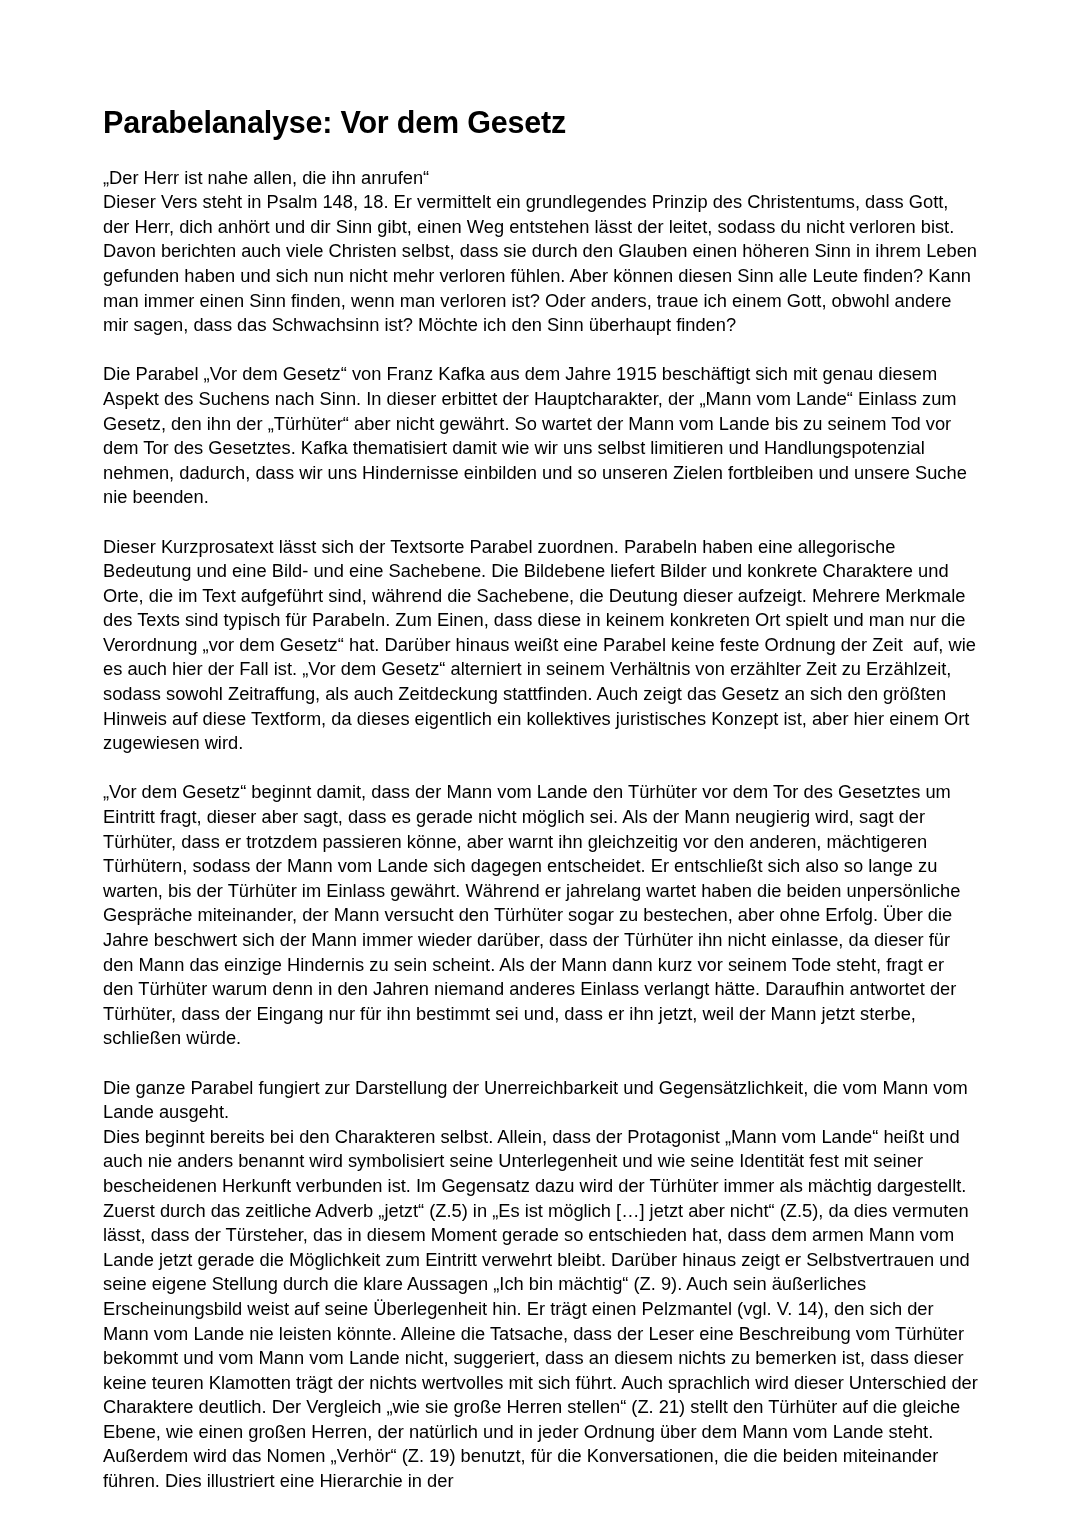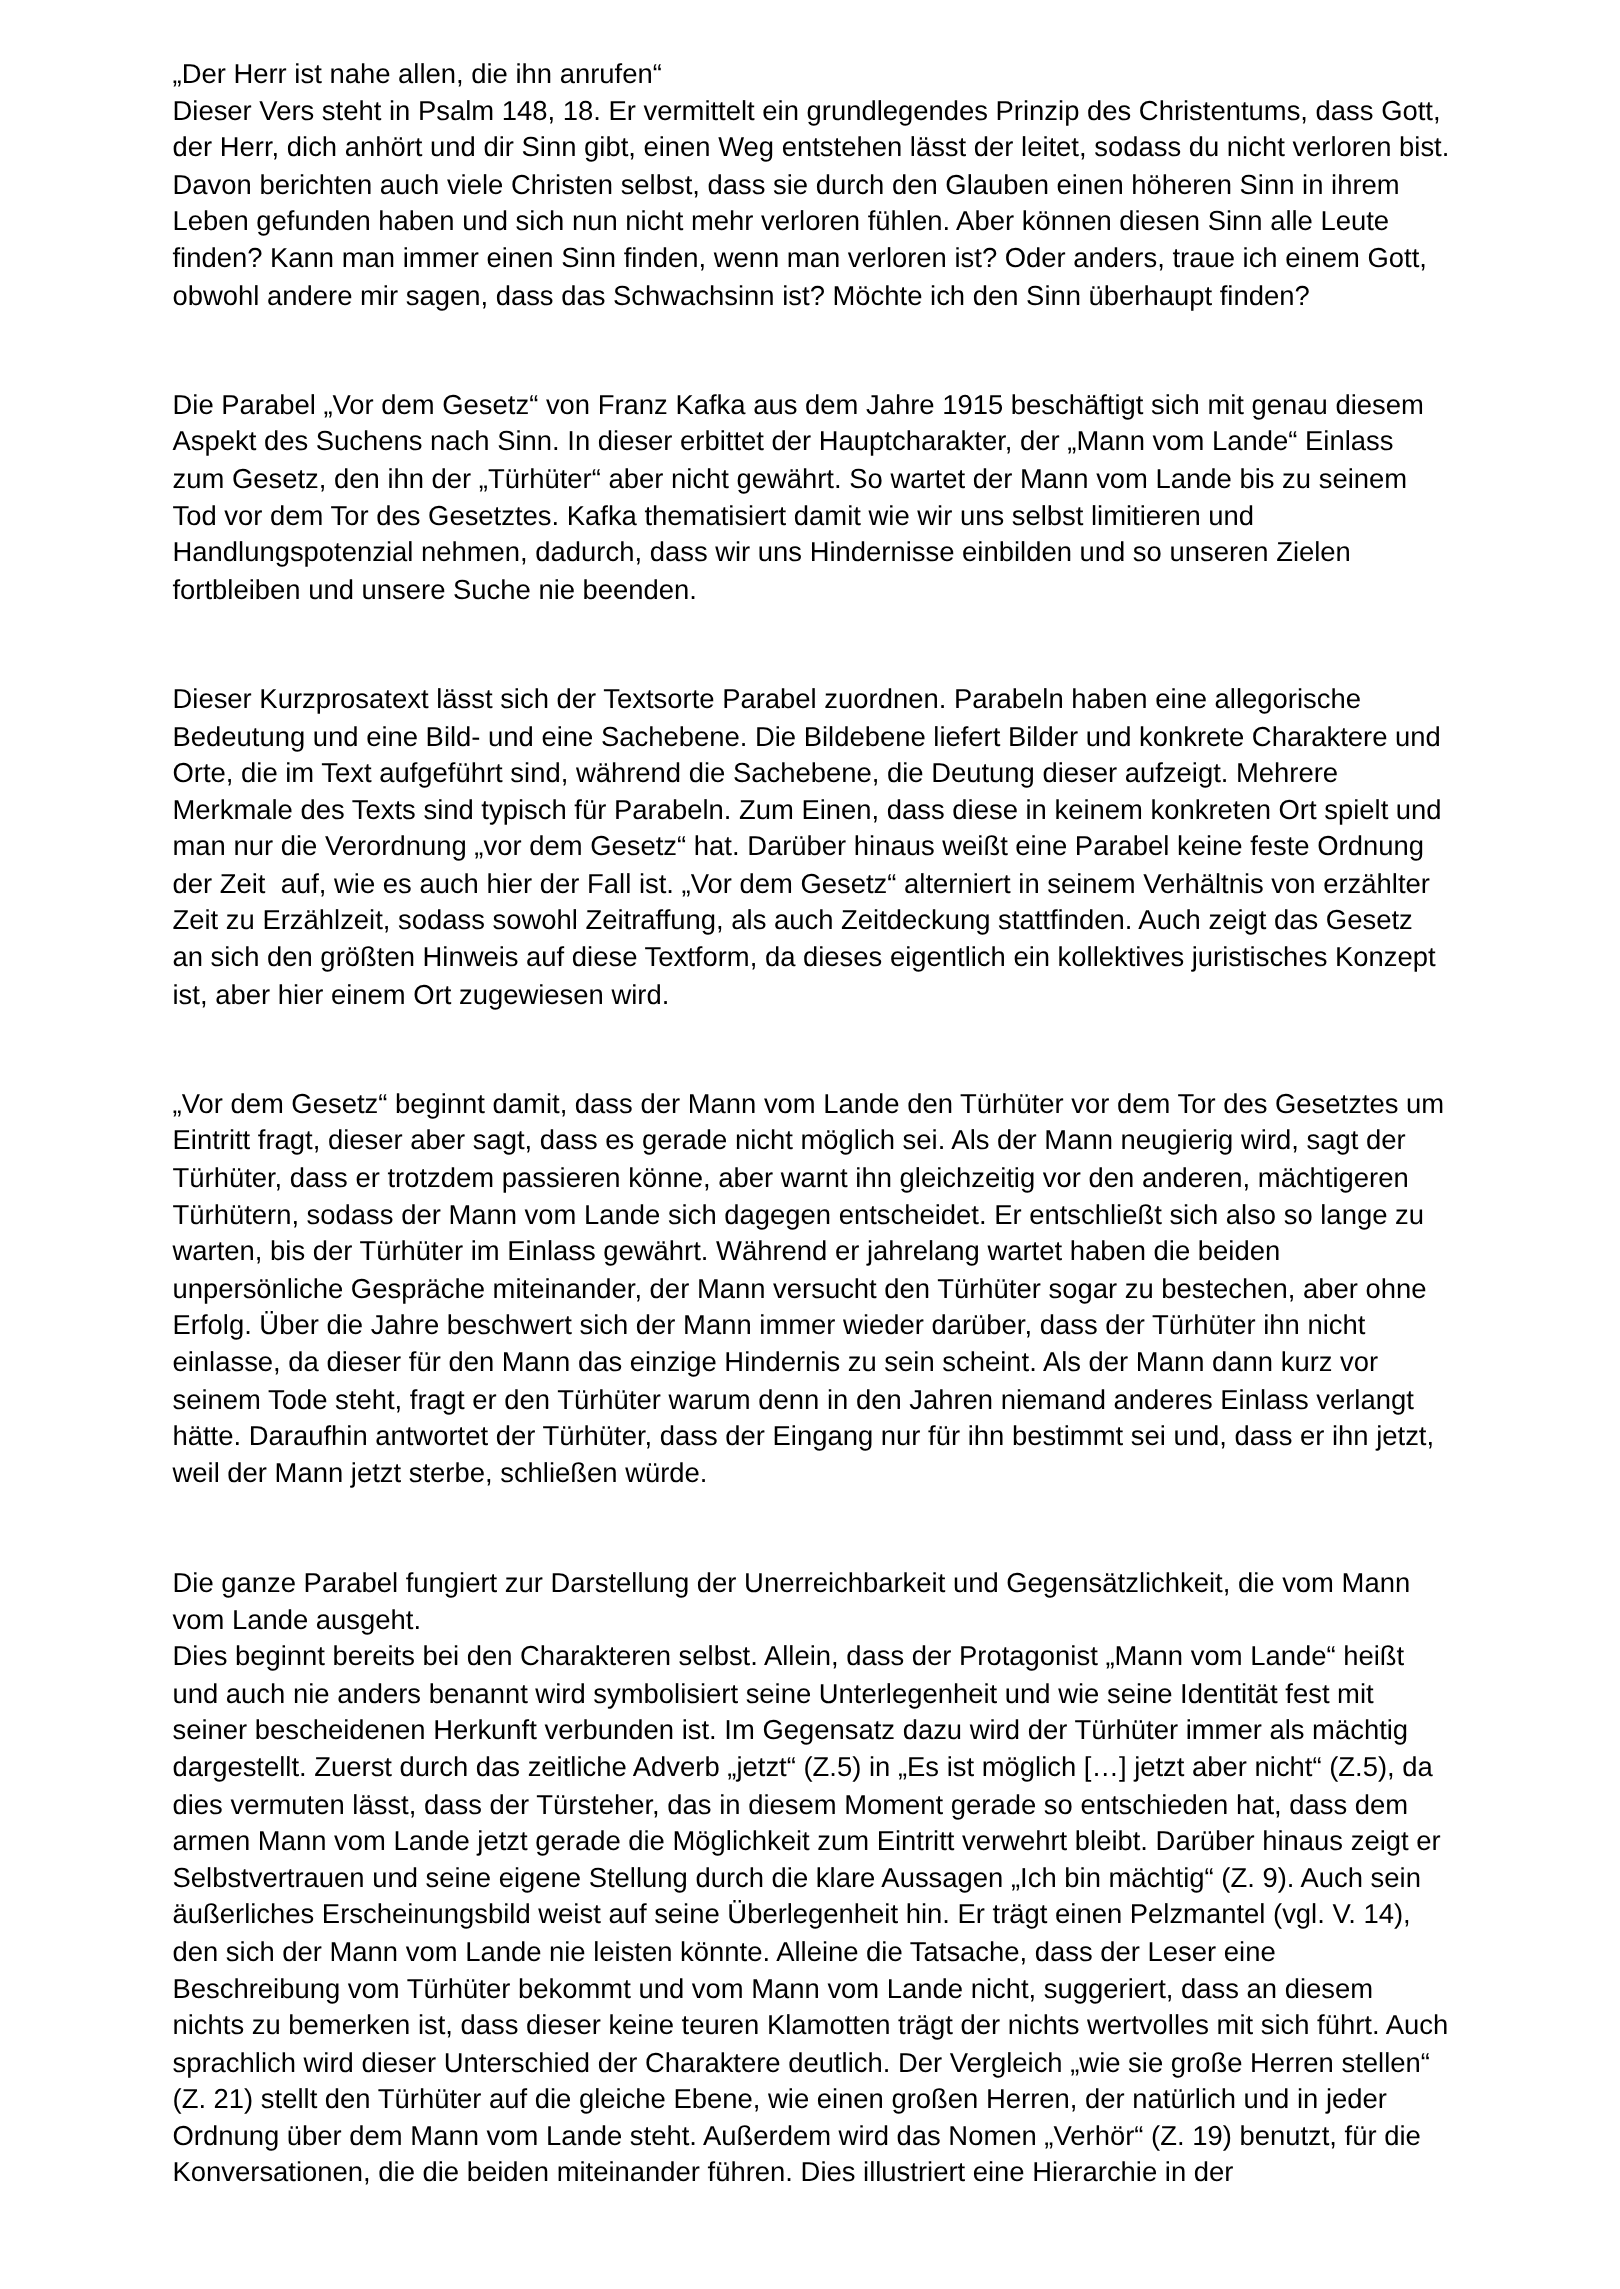--- a/index.html
+++ b/index.html
@@ -31,38 +31,39 @@
     font-weight: bold;
     letter-spacing: -0.2px;
     line-height: 1.2;
     margin: 0;
     padding-top: 104px;
     color: #000000;
   }
   .body-block {
     font-size: 18.3px;
     line-height: 24.6px;
-    margin: 12px;
+    margin: 0;
     color: #000000;
     white-space: pre-wrap;
     word-spacing: 0px;
   }
   .block-gap {
     height: 24.6px;
   }
   .first-block {
     padding-top: 25px;
   }
 </style>
 </head>
 <body>
 
 <div class="page">
   <div class="content">
 
+    <h1 class="doc-title">Parabelanalyse: Vor dem Gesetz</h1>
 
     <p class="body-block first-block">„Der Herr ist nahe allen, die ihn anrufen“
 Dieser Vers steht in Psalm 148, 18. Er vermittelt ein grundlegendes Prinzip des Christentums, dass Gott, der Herr, dich anhört und dir Sinn gibt, einen Weg entstehen lässt der leitet, sodass du nicht verloren bist. Davon berichten auch viele Christen selbst, dass sie durch den Glauben einen höheren Sinn in ihrem Leben gefunden haben und sich nun nicht mehr verloren fühlen. Aber können diesen Sinn alle Leute finden? Kann man immer einen Sinn finden, wenn man verloren ist? Oder anders, traue ich einem Gott, obwohl andere mir sagen, dass das Schwachsinn ist? Möchte ich den Sinn überhaupt finden?</p>
 
     <div class="block-gap"></div>
 
     <p class="body-block">Die Parabel „Vor dem Gesetz“ von Franz Kafka aus dem Jahre 1915 beschäftigt sich mit genau diesem Aspekt des Suchens nach Sinn. In dieser erbittet der Hauptcharakter, der „Mann vom Lande“ Einlass zum Gesetz, den ihn der „Türhüter“ aber nicht gewährt. So wartet der Mann vom Lande bis zu seinem Tod vor dem Tor des Gesetztes. Kafka thematisiert damit wie wir uns selbst limitieren und Handlungspotenzial nehmen, dadurch, dass wir uns Hindernisse einbilden und so unseren Zielen fortbleiben und unsere Suche nie beenden.</p>
 
     <div class="block-gap"></div>
 

